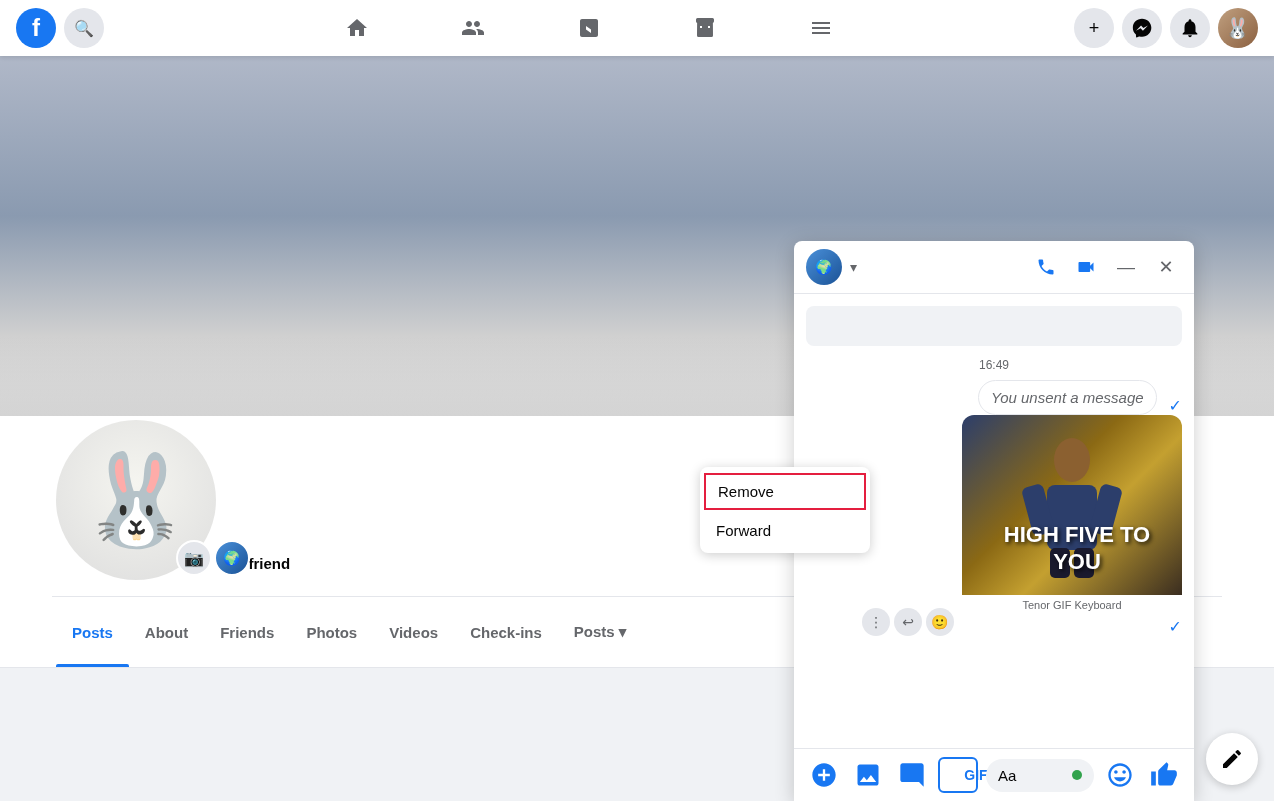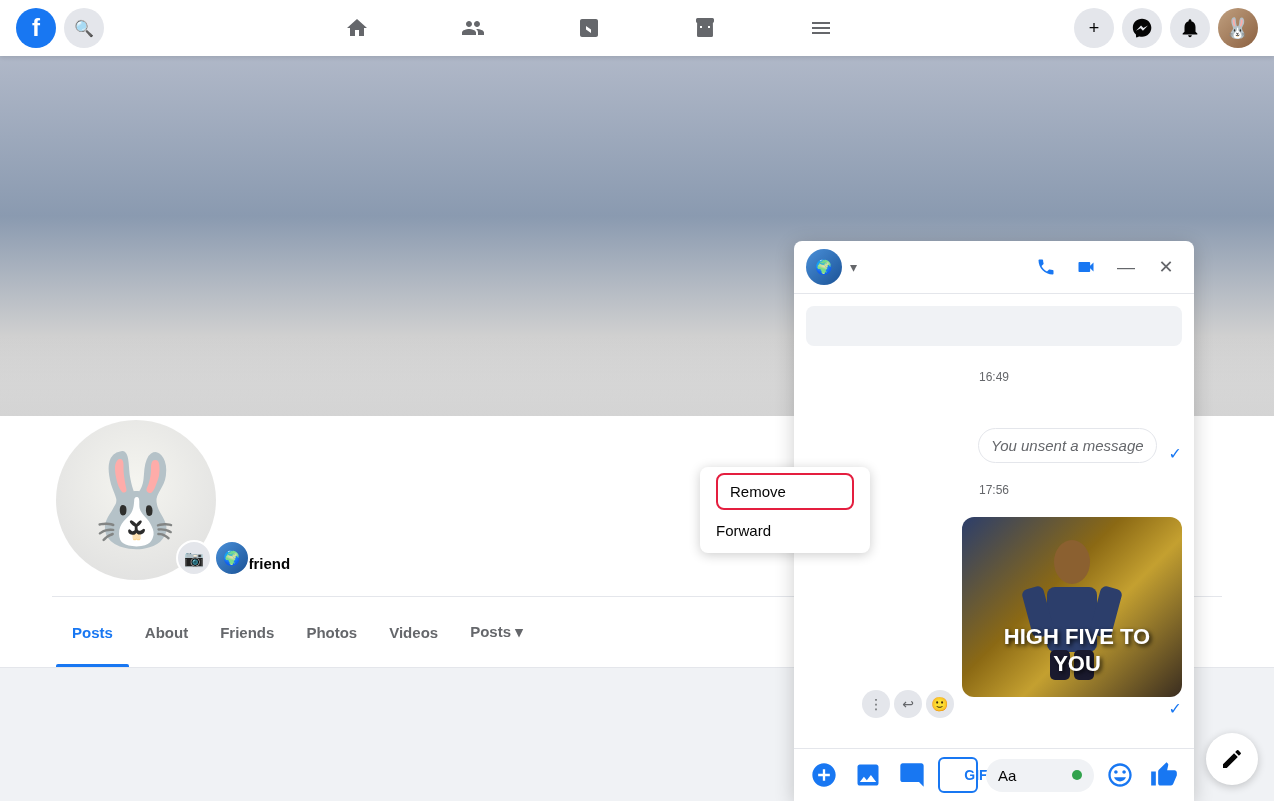--- a/index.html
+++ b/index.html
@@ -104,29 +104,29 @@
     .chat-header-left { display: flex; align-items: center; gap: 8px; }
     .chat-avatar { width: 36px; height: 36px; border-radius: 50%; background: linear-gradient(135deg, #4a90d9, #1a5296); cursor: pointer; display: flex; align-items: center; justify-content: center; font-size: 14px; color: white; }
     .chat-chevron { color: #65676b; cursor: pointer; font-size: 14px; }
     .chat-header-actions { display: flex; align-items: center; gap: 8px; }
     .chat-action-btn { color: #1877f2; cursor: pointer; font-size: 18px; display: flex; align-items: center; justify-content: center; width: 32px; height: 32px; border-radius: 50%; }
     .chat-minimize { color: #65676b; }
     .chat-close { color: #65676b; }
 
     .chat-messages {
       flex: 1; overflow-y: auto; padding: 8px 12px;
-      display: flex; flex-direction: column; gap: 12px;
+      display: flex; flex-direction: column; gap: 0;
     }
     .time-label { text-align: center; font-size: 12px; color: #65676b; padding: 8px 0; }
     .message-row { display: flex; align-items: flex-end; gap: 8px; }
     .message-row.sent { justify-content: flex-end; }
     .unsent-bubble {
       background: #fff; border: 1px solid #e4e6eb; padding: 8px 12px;
       border-radius: 18px; font-size: 15px; color: #65676b;
-      font-style: italic; max-width: 70%; margin-top: 24px;
+      font-style: italic; max-width: 70%;
     }
     .check-mark { color: #1877f2; font-size: 16px; margin-left: 4px; }
 
     .gif-container {
       position: relative; border-radius: 12px; overflow: hidden;
       width: 220px; cursor: pointer;
     }
     .gif-image {
       width: 220px; height: 180px;
       background: linear-gradient(135deg, #2c3e6b 0%, #8b6914 40%, #c4a030 60%, #3a2d20 100%);
@@ -154,21 +154,21 @@
       background: #fff; border-radius: 8px;
       box-shadow: 0 2px 12px rgba(0,0,0,0.2);
       padding: 4px 0; z-index: 500;
       min-width: 170px;
     }
     .context-menu-item {
       padding: 10px 16px; font-size: 15px; color: #050505;
       cursor: pointer; display: flex; align-items: center;
     }
     .context-menu-item.highlighted {
-      border: 2px solid #e41e3f; border-radius: 8px; margin: 2px 16px;
+      border: 2px solid #e41e3f; border-radius: 0; margin: 2px 4px;
       padding: 8px 12px;
     }
 
     
     .chat-footer {
       padding: 8px 12px; border-top: 1px solid #e4e6eb;
       display: flex; align-items: center; gap: 8px; flex-shrink: 0;
     }
     .footer-icon-btn {
       width: 36px; height: 36px; border-radius: 50%;
@@ -287,20 +287,21 @@
       </div>
     </div>
   </div>
 
   <div class="profile-tabs">
     <div class="tab-item active">Posts</div>
     <div class="tab-item">About</div>
     <div class="tab-item">Friends</div>
     <div class="tab-item">Photos</div>
     <div class="tab-item">Videos</div>
+    <div class="tab-item">Check-ins</div>
     <div class="tab-item">Posts ▾</div>
   </div>
 </div>
 
 <div class="chat-panel">
   <div class="chat-header">
     <div class="chat-header-left">
       <div class="chat-avatar">🌍</div>
       <div class="chat-chevron">▾</div>
     </div>
@@ -328,21 +329,20 @@
 
     <div style="height: 40px; background: #f0f2f5; border-radius: 8px; margin: 4px 0;"></div>
 
     <div class="time-label">16:49</div>
 
     <div class="message-row sent">
       <div class="unsent-bubble">You unsent a message</div>
       <span class="check-mark">✓</span>
     </div>
 
-    <div class="time-label">17:56</div>
 
     <div class="message-row sent">
       <div class="message-actions">
         <div class="msg-action-btn">⋮</div>
         <div class="msg-action-btn">↩</div>
         <div class="msg-action-btn">🙂</div>
       </div>
       <div style="display:flex; flex-direction:column; align-items:flex-end;">
         <div class="gif-container">
           <div class="gif-image">
@@ -353,20 +353,21 @@
               <rect x="5" y="55" width="22" height="50" rx="6" fill="#2c3e6b" transform="rotate(-15 16 80)"></rect>
               <rect x="73" y="55" width="22" height="50" rx="6" fill="#2c3e6b" transform="rotate(15 84 80)"></rect>
               <rect x="28" y="118" width="20" height="30" rx="5" fill="#1a1a2e"></rect>
               <rect x="52" y="118" width="20" height="30" rx="5" fill="#1a1a2e"></rect>
             </svg>
             <div class="gif-text-overlay">
               <div>HIGH FIVE TO</div>
               <div>YOU</div>
             </div>
           </div>
+          <div class="gif-source">Tenor GIF Keyboard</div>
         </div>
         <span class="check-mark" style="margin-top:2px;">✓</span>
       </div>
     </div>
   </div>
 
   <div class="chat-footer">
     <div class="footer-icon-btn blue">
       <svg width="28" height="28" viewBox="0 0 24 24" fill="#1877f2">
           <path d="M12 2C6.48 2 2 6.48 2 12s4.48 10 10 10 10-4.48 10-10S17.52 2 12 2zm5 11h-4v4h-2v-4H7v-2h4V7h2v4h4v2z"></path>

